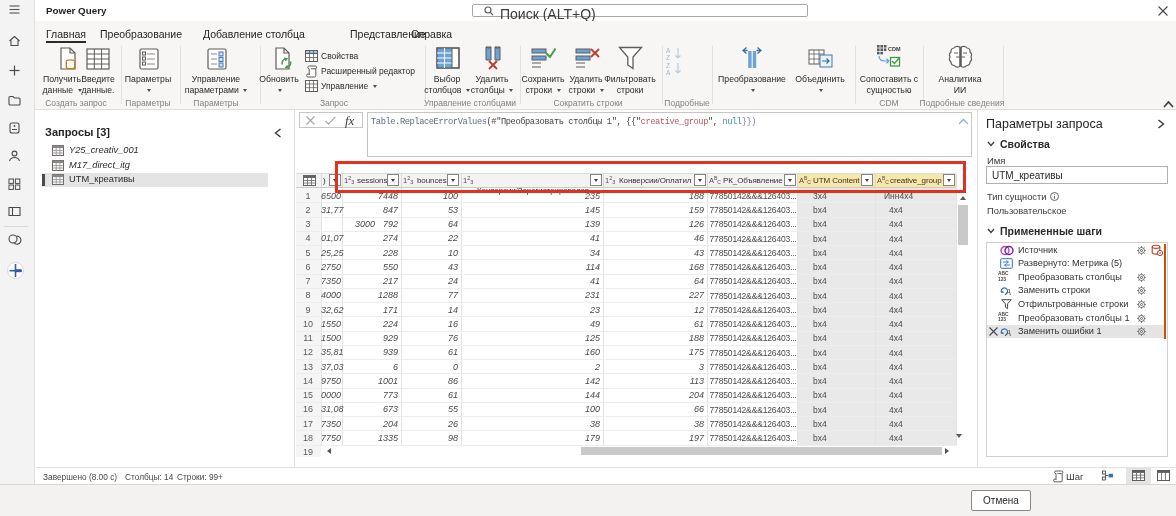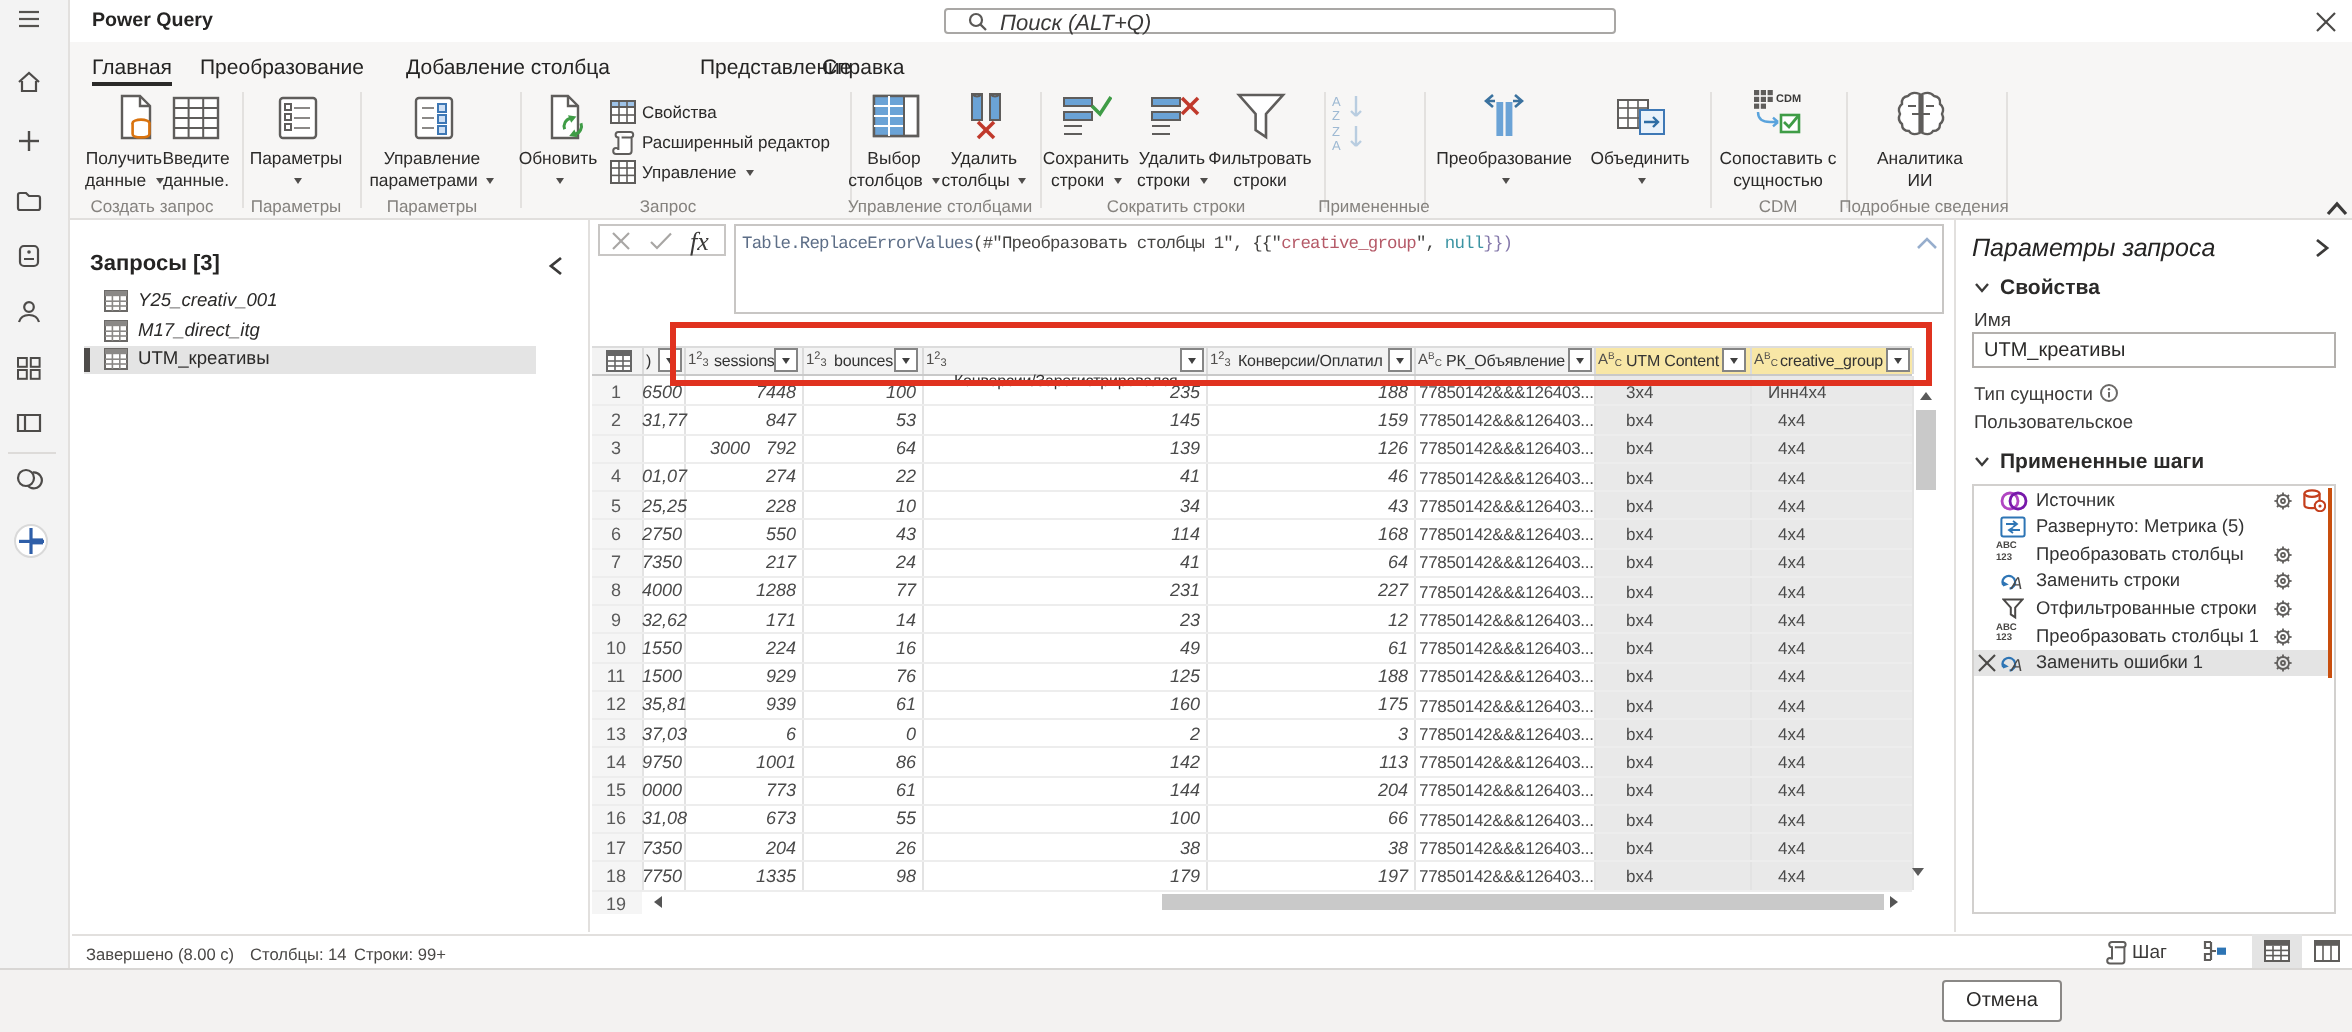--- a/index.html
+++ b/index.html
@@ -69,21 +69,21 @@
       </g>
       <line x1="8.5" y1="8.7" x2="14.5" y2="8.7" stroke="#2e5ea8" stroke-width="3"></line>
     </svg>
 <div class="ab" style="left:35px;top:0px;width:1141px;height:21px;background:#fff;"></div>
 <div class="ab nw" style="left:46px;top:4.5px;font-size:9.8px;font-weight:bold;color:#252423;">Power Query</div>
 <div class="ab" style="left:472px;top:3.5px;width:336px;height:13.5px;background:#fff;border:1px solid #a9a7a5;border-radius:2px;"></div>
 <svg class="ab" style="left:484px;top:6px" width="10" height="10">
       <circle cx="4" cy="4" r="3" fill="none" stroke="#5a5856" stroke-width="1.1"></circle>
       <line x1="6.3" y1="6.3" x2="9" y2="9" stroke="#5a5856" stroke-width="1.1"></line>
     </svg>
-<div class="ab nw" style="left:500px;top:5.5px;font-size:11px;color:#3b3a39;font-style:italic;">Поиск (ALT+Q)</div>
+<div class="ab nw" style="left:500px;top:5.5px;font-size:14px;color:#3b3a39;">Поиск (ALT+Q)</div>
 <svg class="ab" style="left:1158px;top:6px" width="10" height="10">
       <g stroke="#4a4846" stroke-width="1.1">
         <line x1="0.5" y1="0.5" x2="9.5" y2="9.5"></line>
         <line x1="9.5" y1="0.5" x2="0.5" y2="9.5"></line>
       </g>
     </svg>
 <div class="ab" style="left:35px;top:21px;width:1141px;height:89px;background:#f7f6f5;border-bottom:1px solid #e1dfdd;"></div>
 <div class="tab" style="left:46px;top:27.5px;">Главная</div>
 <div class="ab" style="left:46px;top:40.5px;width:40px;height:2px;background:#2b2a29;"></div>
 <div class="tab" style="left:100px;top:27.5px;">Преобразование</div>
@@ -99,21 +99,21 @@
 <div class="ab" style="left:712px;top:46px;width:1px;height:58px;background:#e3e1df;"></div>
 <div class="ab" style="left:855px;top:46px;width:1px;height:58px;background:#e3e1df;"></div>
 <div class="ab" style="left:923px;top:46px;width:1px;height:58px;background:#e3e1df;"></div>
 <div class="ab" style="left:1003px;top:46px;width:1px;height:58px;background:#e3e1df;"></div>
 <div class="glbl" style="left:6px;top:98px;width:140px;">Создать запрос</div>
 <div class="glbl" style="left:78px;top:98px;width:140px;">Параметры</div>
 <div class="glbl" style="left:146px;top:98px;width:140px;">Параметры</div>
 <div class="glbl" style="left:264px;top:98px;width:140px;">Запрос</div>
 <div class="glbl" style="left:400px;top:98px;width:140px;">Управление столбцами</div>
 <div class="glbl" style="left:518px;top:98px;width:140px;">Сократить строки</div>
-<div class="glbl" style="left:617px;top:98px;width:140px;">Примененные</div>
+<div class="glbl" style="left:617px;top:98px;width:140px;">Подробные</div>
 <div class="glbl" style="left:819px;top:98px;width:140px;">CDM</div>
 <div class="glbl" style="left:892px;top:98px;width:140px;">Подробные сведения</div>
 <svg class="ab" style="left:55px;top:46px" width="26" height="26">
       <path d="M6 2 H15 L20 7 V23 H6 Z" fill="#fff" stroke="#5f5d5b" stroke-width="1.2"></path>
       <path d="M15 2 V7 H20" fill="none" stroke="#5f5d5b" stroke-width="1.2"></path>
       <ellipse cx="15.5" cy="15.5" rx="4.2" ry="1.7" fill="#fff" stroke="#d9730f" stroke-width="1.3"></ellipse>
       <path d="M11.3 15.5 V21 Q11.3 22.7 15.5 22.7 Q19.7 22.7 19.7 21 V15.5" fill="#fff" stroke="#d9730f" stroke-width="1.3"></path>
     </svg>
 <div class="lbl" style="left:17px;top:74px;width:90px;">Получить<br>данные&nbsp;<span class="caret"></span></div>
 <svg class="ab" style="left:86px;top:47px" width="24" height="24">
@@ -598,21 +598,21 @@
 <div class="txt" style="left:889px;top:433.05px;width:64px;font-size:8.5px;">4х4</div>
 <div class="rn" style="left:296px;top:447.0px;width:24px;">19</div>
 <div class="ab" style="left:327px;top:448.0px;width:0;height:0;border-top:3.5px solid transparent;border-bottom:3.5px solid transparent;border-right:4.5px solid #555;"></div>
 <div class="ab" style="left:581px;top:446.5px;width:361px;height:8px;background:#c9c9c9;"></div>
 <div class="ab" style="left:945px;top:448.0px;width:0;height:0;border-top:3.5px solid transparent;border-bottom:3.5px solid transparent;border-left:4.5px solid #555;"></div>
 <div class="ab" style="left:960px;top:196px;width:0;height:0;border-left:3.5px solid transparent;border-right:3.5px solid transparent;border-bottom:4.5px solid #5a5a5a;"></div>
 <div class="ab" style="left:958px;top:205px;width:10px;height:40px;background:#c9c9c9;"></div>
 <div class="ab" style="left:956px;top:434px;width:0;height:0;border-left:3.5px solid transparent;border-right:3.5px solid transparent;border-top:4.5px solid #5a5a5a;"></div>
 <div class="ab" style="left:335px;top:161px;width:631px;height:32px;border:3px solid #e0321f;"></div>
 <div class="ab" style="left:977px;top:110px;width:199px;height:356px;background:#fff;border-left:1px solid #e2e0de;"></div>
-<div class="ab nw" style="left:986px;top:117px;font-size:12.5px;color:#252423;font-style:italic;">Параметры запроса</div>
+<div class="ab nw" style="left:986px;top:117px;font-size:12.5px;color:#252423;">Параметры запроса</div>
 <svg class="ab" style="left:1157px;top:119px" width="8" height="10">
       <path d="M1.5 1 L6.5 5 L1.5 9" fill="none" stroke="#3b3a39" stroke-width="1.4"></path>
     </svg>
 <svg class="ab" style="left:987px;top:141px" width="8" height="6">
       <path d="M1 1 L4 4.5 L7 1" fill="none" stroke="#3b3a39" stroke-width="1.2"></path>
     </svg>
 <div class="ab nw" style="left:1000px;top:138px;font-size:10.5px;font-weight:bold;color:#2b2a29;">Свойства</div>
 <div class="ab nw" style="left:987px;top:155px;font-size:9.5px;color:#3b3a39;">Имя</div>
 <div class="ab" style="left:986px;top:166px;width:182px;height:18px;background:#fff;border:1px solid #b3b0ad;"></div>
 <div class="ab nw" style="left:992px;top:170px;font-size:10px;color:#2b2a29;">UTM_креативы</div>

